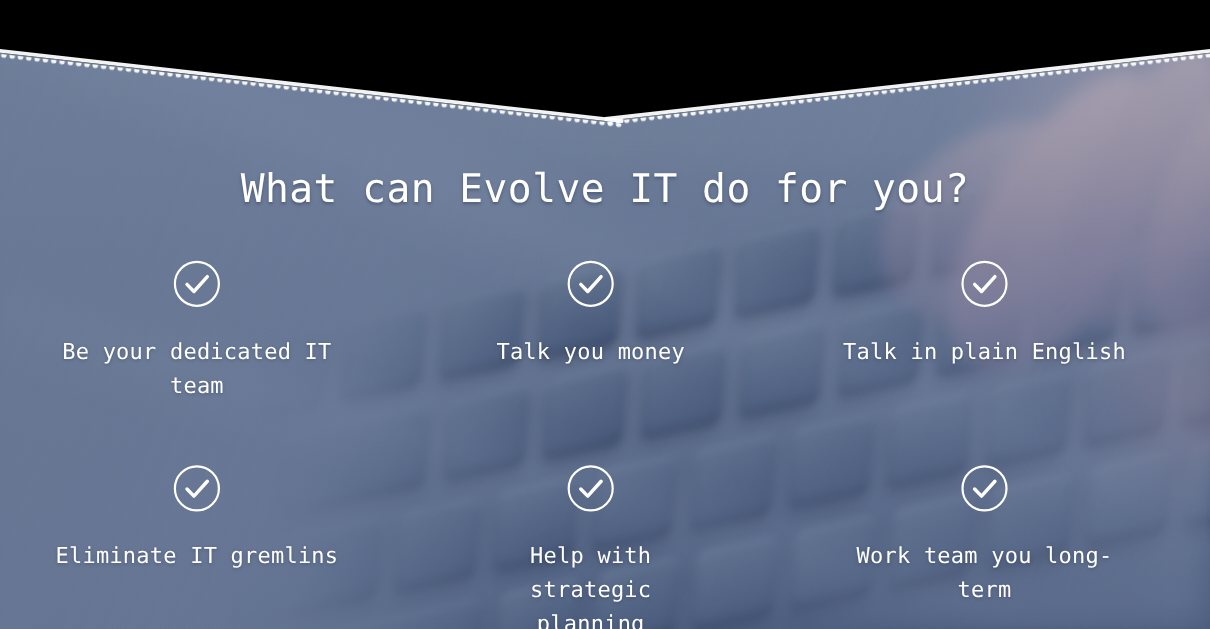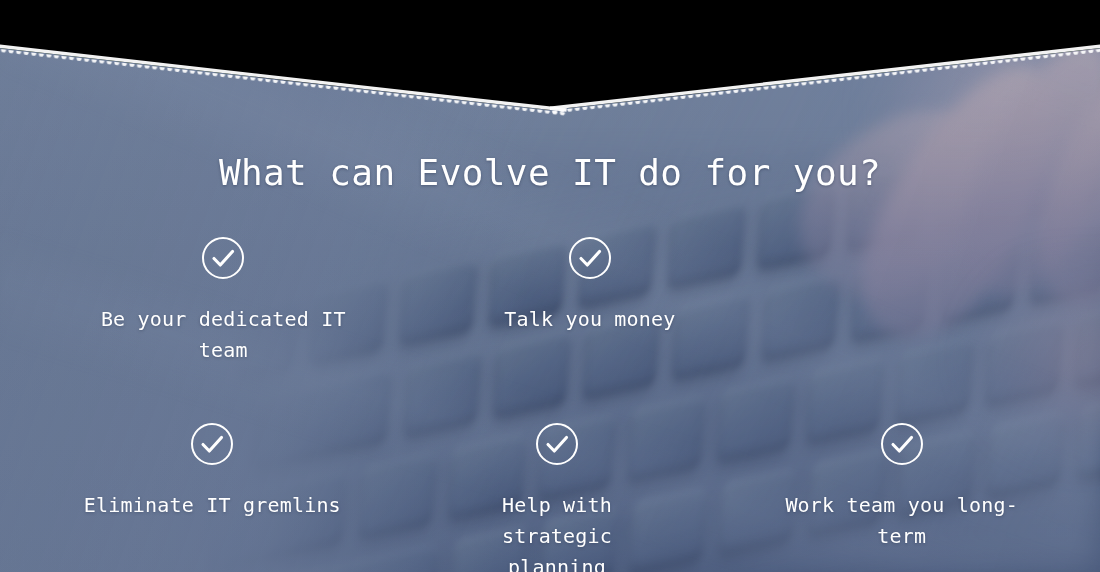--- a/index.html
+++ b/index.html
@@ -166,21 +166,21 @@
     font-weight:400;
     letter-spacing:.4px;
     font-family:"DejaVu Sans Mono", monospace;
     text-shadow:0 1px 3px rgba(40,52,78,.45);
   }
 
   .grid {
     position:absolute;
     left:0; top:236px; width:1100px;
   }
-  .row { display:flex; width:1074px;padding-left:40px; }
+  .row { display:flex; width:1074px; }
   .cell {
     width:366.6px;
     display:flex;
     flex-direction:column;
     align-items:center;
   }
   .row.row2 { margin-top:56px; }
 
   .check-icon { display:block; }
 
@@ -331,20 +331,29 @@
         <div class="cell c2">
           <span class="check-icon">
             <svg width="44" height="44" viewBox="0 0 44 44">
               <circle cx="22" cy="22" r="20" fill="none" stroke="#ffffff" stroke-width="2"></circle>
               <path d="M13 22.5 L19.3 29 L31.5 15.5" fill="none" stroke="#ffffff" stroke-width="3.1" stroke-linecap="round" stroke-linejoin="round"></path>
             </svg>
           </span>
           <div class="cell-label">Talk you money</div>
         </div>
 
+        <div class="cell c3">
+          <span class="check-icon">
+            <svg width="44" height="44" viewBox="0 0 44 44">
+              <circle cx="22" cy="22" r="20" fill="none" stroke="#ffffff" stroke-width="2"></circle>
+              <path d="M13 22.5 L19.3 29 L31.5 15.5" fill="none" stroke="#ffffff" stroke-width="3.1" stroke-linecap="round" stroke-linejoin="round"></path>
+            </svg>
+          </span>
+          <div class="cell-label">Talk in plain English</div>
+        </div>
 
       </div>
 
       <div class="row row2">
 
         <div class="cell c1">
           <span class="check-icon">
             <svg width="44" height="44" viewBox="0 0 44 44">
               <circle cx="22" cy="22" r="20" fill="none" stroke="#ffffff" stroke-width="2"></circle>
               <path d="M13 22.5 L19.3 29 L31.5 15.5" fill="none" stroke="#ffffff" stroke-width="3.1" stroke-linecap="round" stroke-linejoin="round"></path>

